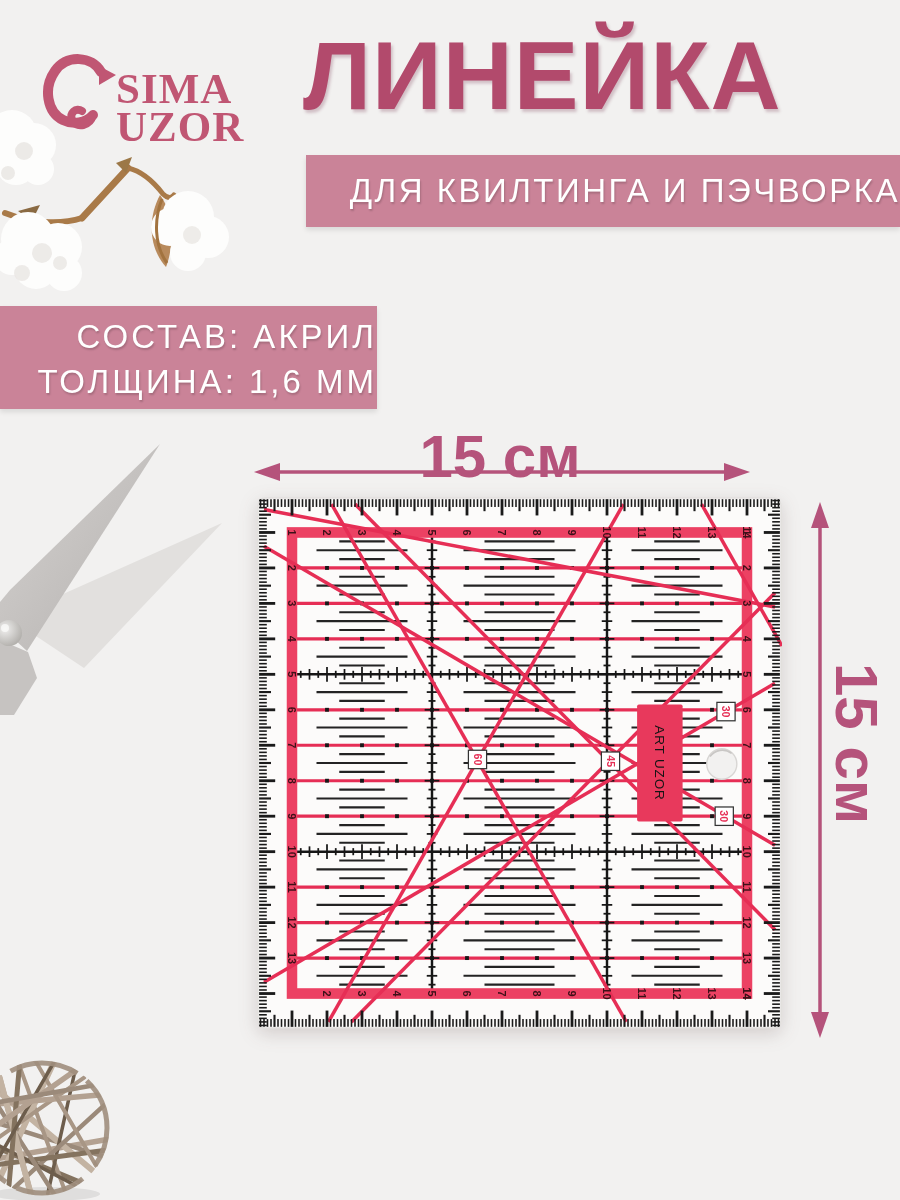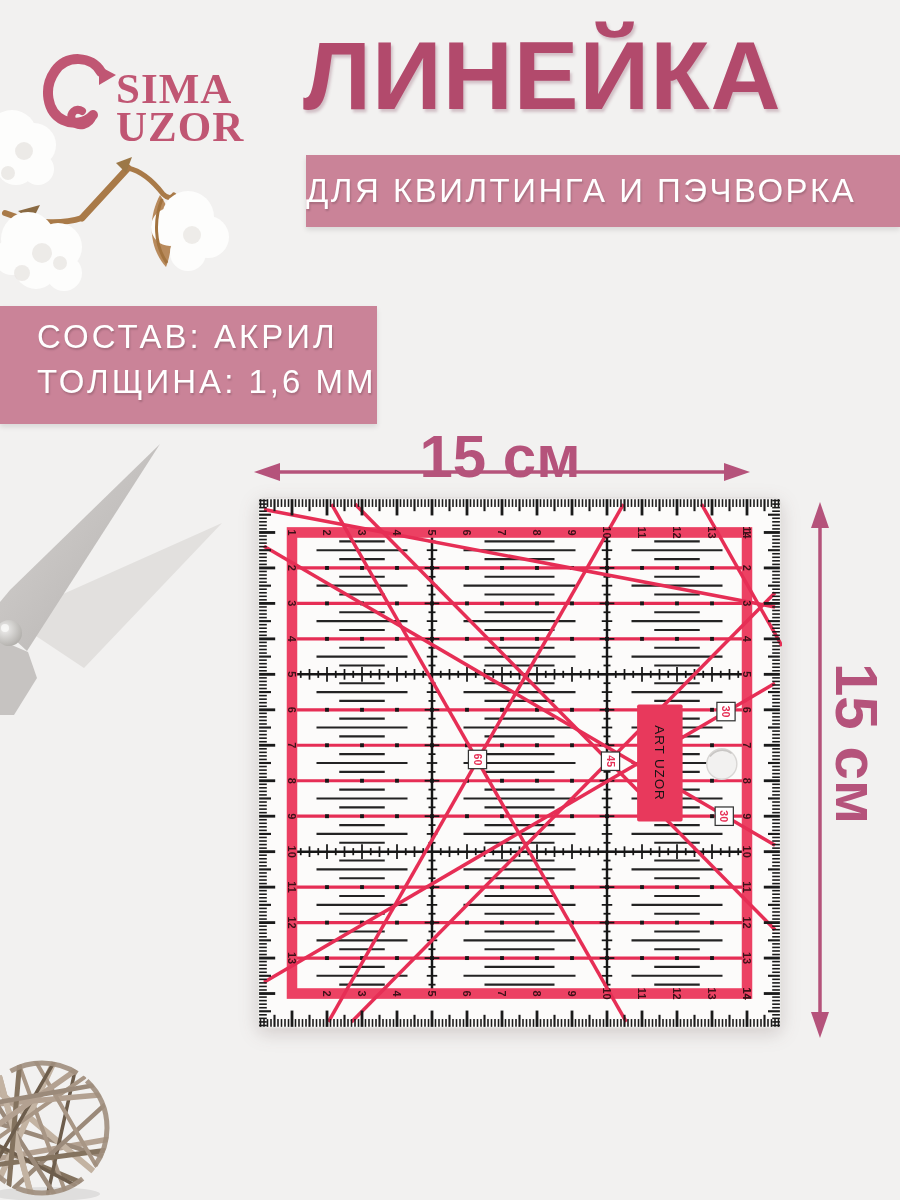--- a/index.html
+++ b/index.html
@@ -7,27 +7,27 @@
           font-family:"Liberation Sans",sans-serif;}
   .abs{position:absolute;}
   
   .brand-text{left:116px;top:70px;font-family:"Liberation Serif",serif;font-weight:bold;
               font-size:43px;line-height:38px;letter-spacing:1px;color:#c05673;}
   
   .page-title{left:303px;top:20px;width:597px;font-size:97px;font-weight:bold;letter-spacing:1px;
               color:#b24a6c;text-shadow:2px 3px 3px rgba(110,45,70,.25);white-space:nowrap;}
   
   .subtitle-banner{left:306px;top:155px;width:594px;height:72px;background:#ca8398;
-                   display:flex;align-items:center;justify-content:flex-start;
+                   display:flex;align-items:center;justify-content:flex-end;
                    box-shadow:0 3px 5px rgba(0,0,0,.10);}
   .subtitle-banner span{color:#fff;font-size:33px;letter-spacing:2.5px;font-weight:500;
                         text-shadow:1px 2px 2px rgba(0,0,0,.18);}
   
-  .specs-banner{left:0;top:306px;width:377px;height:118px;background:#ca8398;
-                padding:8px 0 0 37px;box-sizing:border-box;box-shadow:0 3px 5px rgba(0,0,0,.10);}
+  .specs-banner{left:0;top:306px;width:377px;height:103px;background:#ca8398;
+                padding:8px 0 0 37px;box-sizing:border-box;box-shadow:0 3px 5px rgba(0,0,0,.10);text-align:right;}
   .specs-banner div{color:#fff;font-size:33px;line-height:45px;letter-spacing:3px;font-weight:500;
                     text-shadow:1px 2px 2px rgba(0,0,0,.18);white-space:nowrap;}
   
   .dim-label{color:#b5537b;font-size:60px;font-weight:bold;}
   .dim-top-label{left:400px;top:422px;width:200px;text-align:center;}
   .dim-right-label{left:822px;top:663px;writing-mode:vertical-rl;}
   .ruler-wrap{left:257px;top:497px;filter:drop-shadow(0 5px 9px rgba(70,45,45,.18));}
   text{font-family:"Liberation Sans",sans-serif;}
 </style>
 </head>

